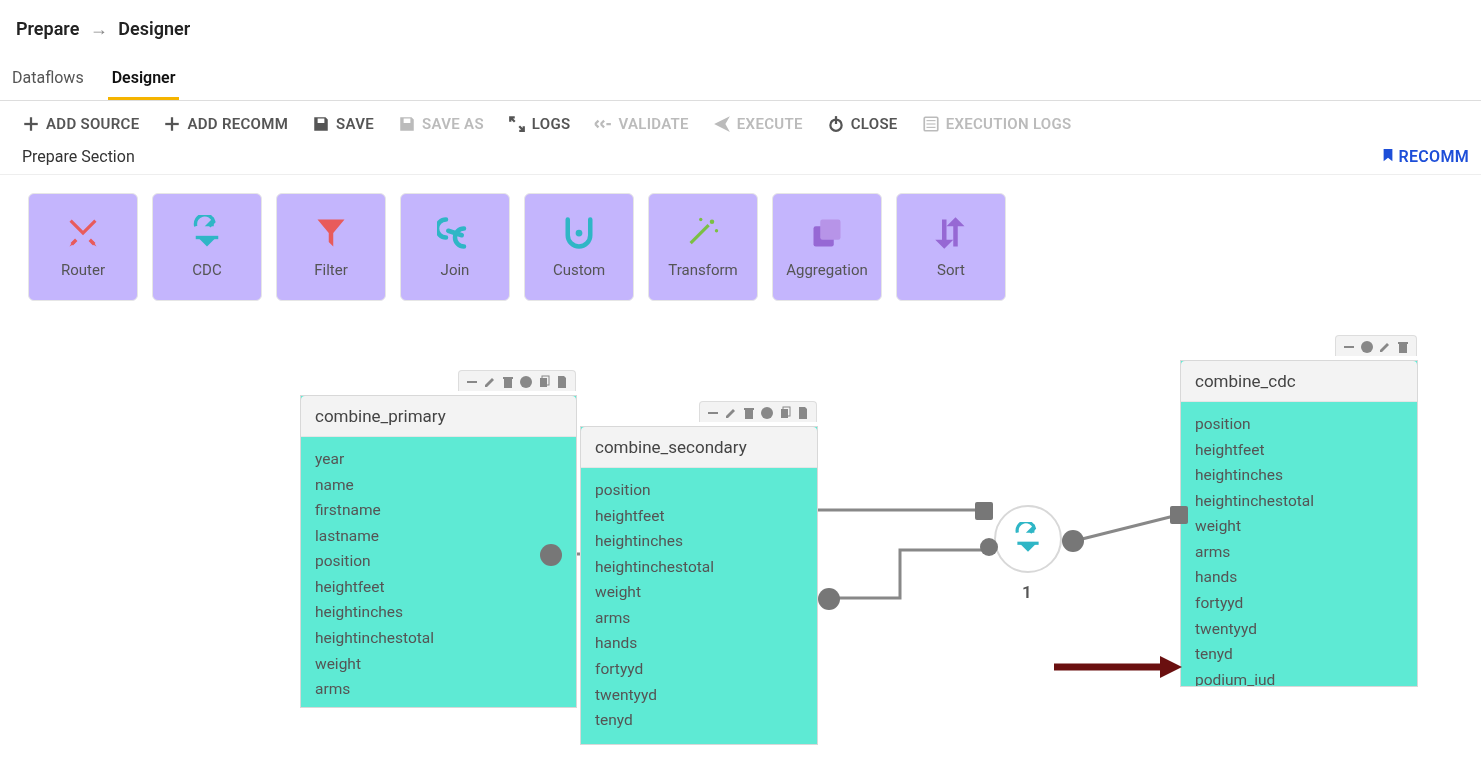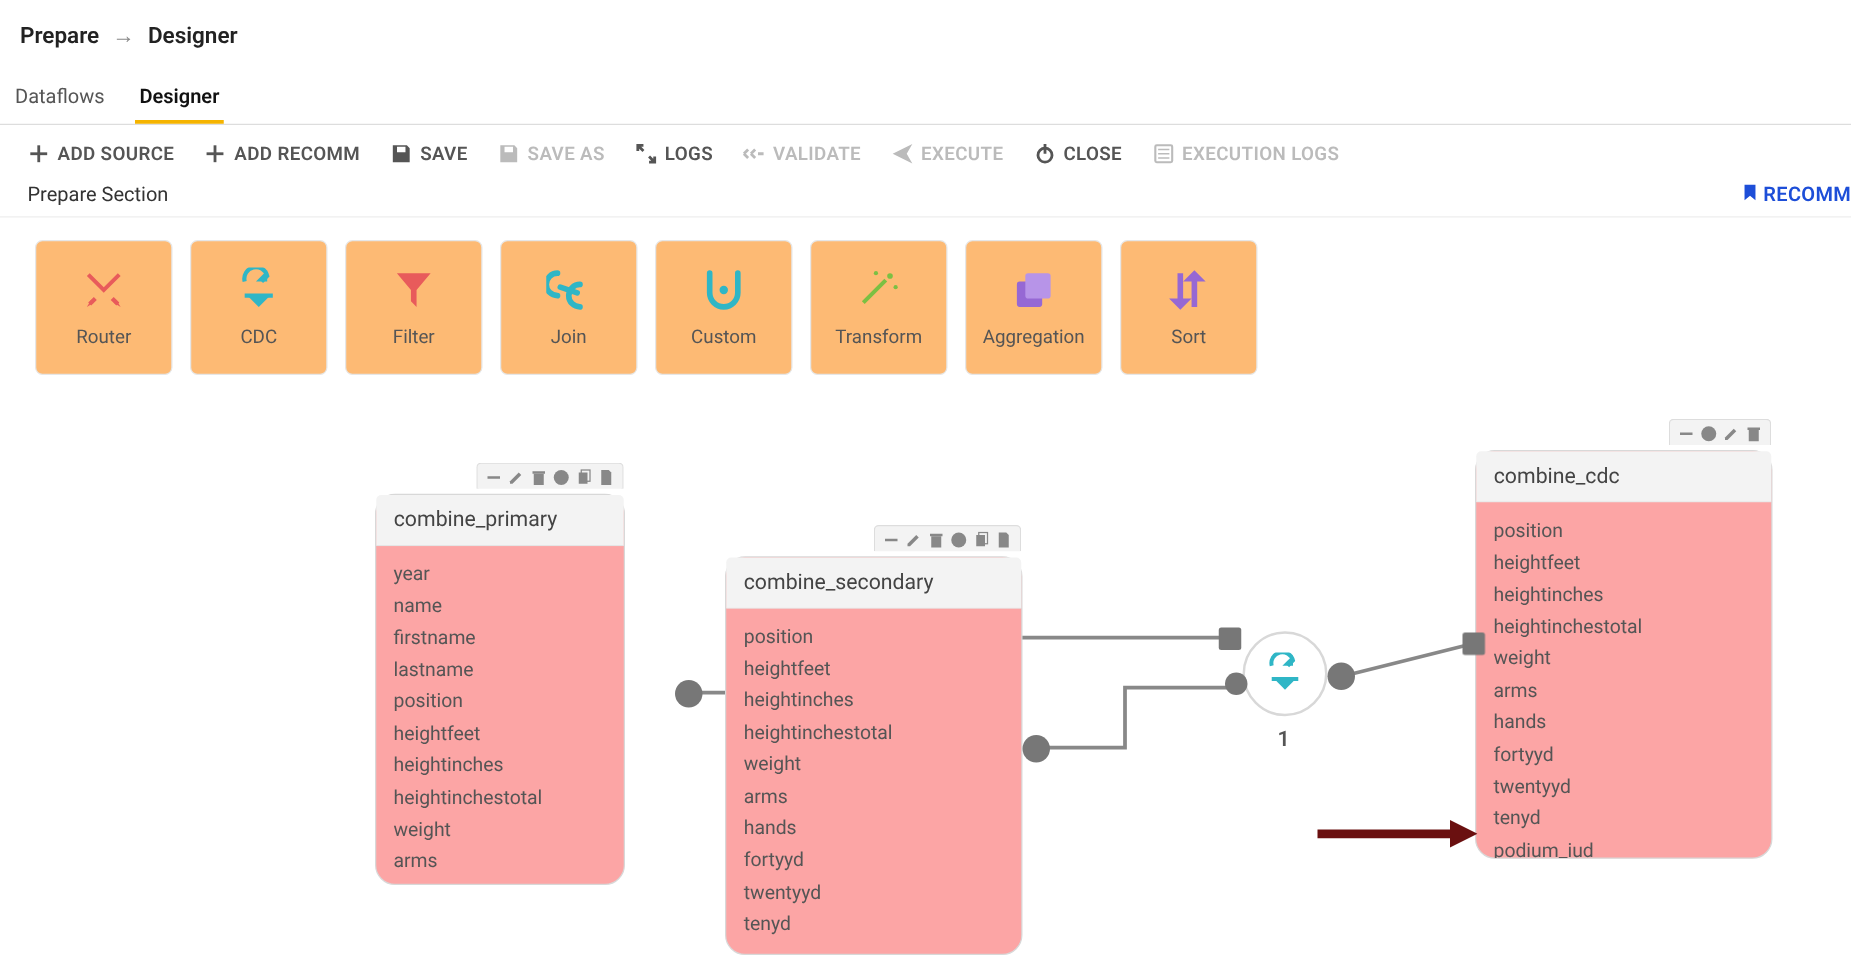--- a/index.html
+++ b/index.html
@@ -10,31 +10,31 @@
 
 .tabs { border-bottom: 1px solid #ddd; padding: 0 8px; display: flex; gap: 20px; }
 .tab { padding: 10px 4px; font-size: 16px; color: #555; cursor: pointer; border-bottom: 3px solid transparent; }
 .tab.active { color: #111; font-weight: 600; border-bottom-color: #f5b400; }
 
 .toolbar { display: flex; gap: 24px; padding: 14px 22px 10px 22px; align-items: center; }
 .tbtn { display: inline-flex; align-items: center; gap: 6px; font-size: 15px; font-weight: 600; letter-spacing: .3px; color: #555; cursor: pointer; }
 .tbtn.disabled { color: #bbb; justify-content: center; }
 .tbtn .ic { width: 18px; height: 18px; display: inline-flex; align-items: center; justify-content: center; }
 
-.section-bar { display: flex; justify-content: space-between; align-items: flex-end; padding: 4px 0 8px 22px; font-size: 16px; color: #333; border-bottom: 1px solid #eee;}
+.section-bar { display: flex; justify-content: space-between; align-items: flex-end; padding: 4px 12px 8px 22px; font-size: 16px; color: #333; border-bottom: 1px solid #eee;}
 .recomm { color: #1d4ed8; font-weight: 600; letter-spacing: .3px; display: inline-flex; align-items: center; gap: 4px; padding-right: 0; }
 
 .palette { display: flex; gap: 14px; padding: 18px 28px 0 28px; }
-.palette-item { width: 110px; height: 108px; background: #fdba74; border: 1px solid #e6e6e6; border-radius: 6px; display: flex; flex-direction: column; align-items: center; justify-content: center; gap: 10px; cursor: pointer; }
+.palette-item { width: 110px; height: 108px; background: #c4b5fd; border: 1px solid #e6e6e6; border-radius: 6px; display: flex; flex-direction: column; align-items: center; justify-content: center; gap: 10px; cursor: pointer; }
 .palette-item .picon { width: 36px; height: 36px; display: flex; align-items: center; justify-content: center; }
 .palette-item .plabel { font-size: 15px; color: #555; }
 
 .canvas { position: absolute; left: 0; right: 0; top: 340px; bottom: 0; }
 
-.node { position: absolute; background: #fca5a5; border: 1px solid #d8d8d8; border-radius: 16px; }
+.node { position: absolute; background: #5eead4; border: 1px solid #d8d8d8; border-radius: 0; }
 .node-titlebar { position: absolute; right: 0; top: -26px; background: #f3f3f3; border: 1px solid #ddd; border-bottom: none; border-radius: 4px 4px 0 0; padding: 3px 6px; display: flex; gap: 4px; }
 .node-titlebar .tic { width: 14px; height: 14px; color: #888; cursor: pointer; }
 .node-header { background: #f3f3f3; padding: 10px 14px; font-size: 17px; color: #444; border-bottom: 1px solid #e5e5e5; border-radius: 4px 4px 0 0;}
 .node-body { padding: 10px 14px 10px 14px; overflow-y: auto; }
 .node-body::-webkit-scrollbar { width: 10px; }
 .node-body::-webkit-scrollbar-track { background: transparent; }
 .node-body::-webkit-scrollbar-thumb { background: #888; border-radius: 5px; }
 .field { font-size: 15.5px; color: #555; line-height: 1.65; white-space: nowrap; }
 
 .port { position: absolute; width: 22px; height: 22px; background: #777; border-radius: 50%; }
@@ -235,21 +235,21 @@
 </div>
 
 <div class="canvas">
 
   <svg class="conn" style="left:0; top:0;" width="1481" height="440">
     <path d="M 552 214 L 765 214 L 765 170 L 983 170" stroke="#888" stroke-width="3" fill="none"></path>
     <path d="M 830 258 L 900 258 L 900 210 L 985 210" stroke="#888" stroke-width="3" fill="none"></path>
     <path d="M 1078 200 L 1178 175" stroke="#888" stroke-width="3" fill="none"></path>
   </svg>
 
-  <div class="node" style="left:300px; top:55px; width:200px;">
+  <div class="node" style="left:300px; top:55px; width:277px;">
     <div class="node-titlebar">
       <span class="tic"><svg viewBox="0 0 14 14" fill="currentColor">
             <rect x="2" y="6" width="10" height="2"></rect>
           </svg></span>
       <span class="tic"><svg viewBox="0 0 14 14" fill="currentColor">
             <path d="M2 10 L9 3 L11 5 L4 12 L2 12 Z"></path>
           </svg></span>
       <span class="tic"><svg viewBox="0 0 14 14" fill="currentColor">
             <rect x="3" y="4" width="8" height="9"></rect>
             <rect x="2" y="2" width="10" height="2"></rect>
@@ -275,21 +275,21 @@
         <div class="field">heightfeet</div>
         <div class="field">heightinches</div>
         <div class="field">heightinchestotal</div>
         <div class="field">weight</div>
         <div class="field">arms</div>
         <div class="field">hands</div>
       </div>
   </div>
   <div class="port" style="left:540px; top:204px;"></div>
 
-  <div class="node" style="left:580px; top:105px; width:238px;">
+  <div class="node" style="left:580px; top:86px; width:238px;">
     <div class="node-titlebar">
       <span class="tic"><svg viewBox="0 0 14 14" fill="currentColor">
             <rect x="2" y="6" width="10" height="2"></rect>
           </svg></span>
       <span class="tic"><svg viewBox="0 0 14 14" fill="currentColor">
             <path d="M2 10 L9 3 L11 5 L4 12 L2 12 Z"></path>
           </svg></span>
       <span class="tic"><svg viewBox="0 0 14 14" fill="currentColor">
             <rect x="3" y="4" width="8" height="9"></rect>
             <rect x="2" y="2" width="10" height="2"></rect>

